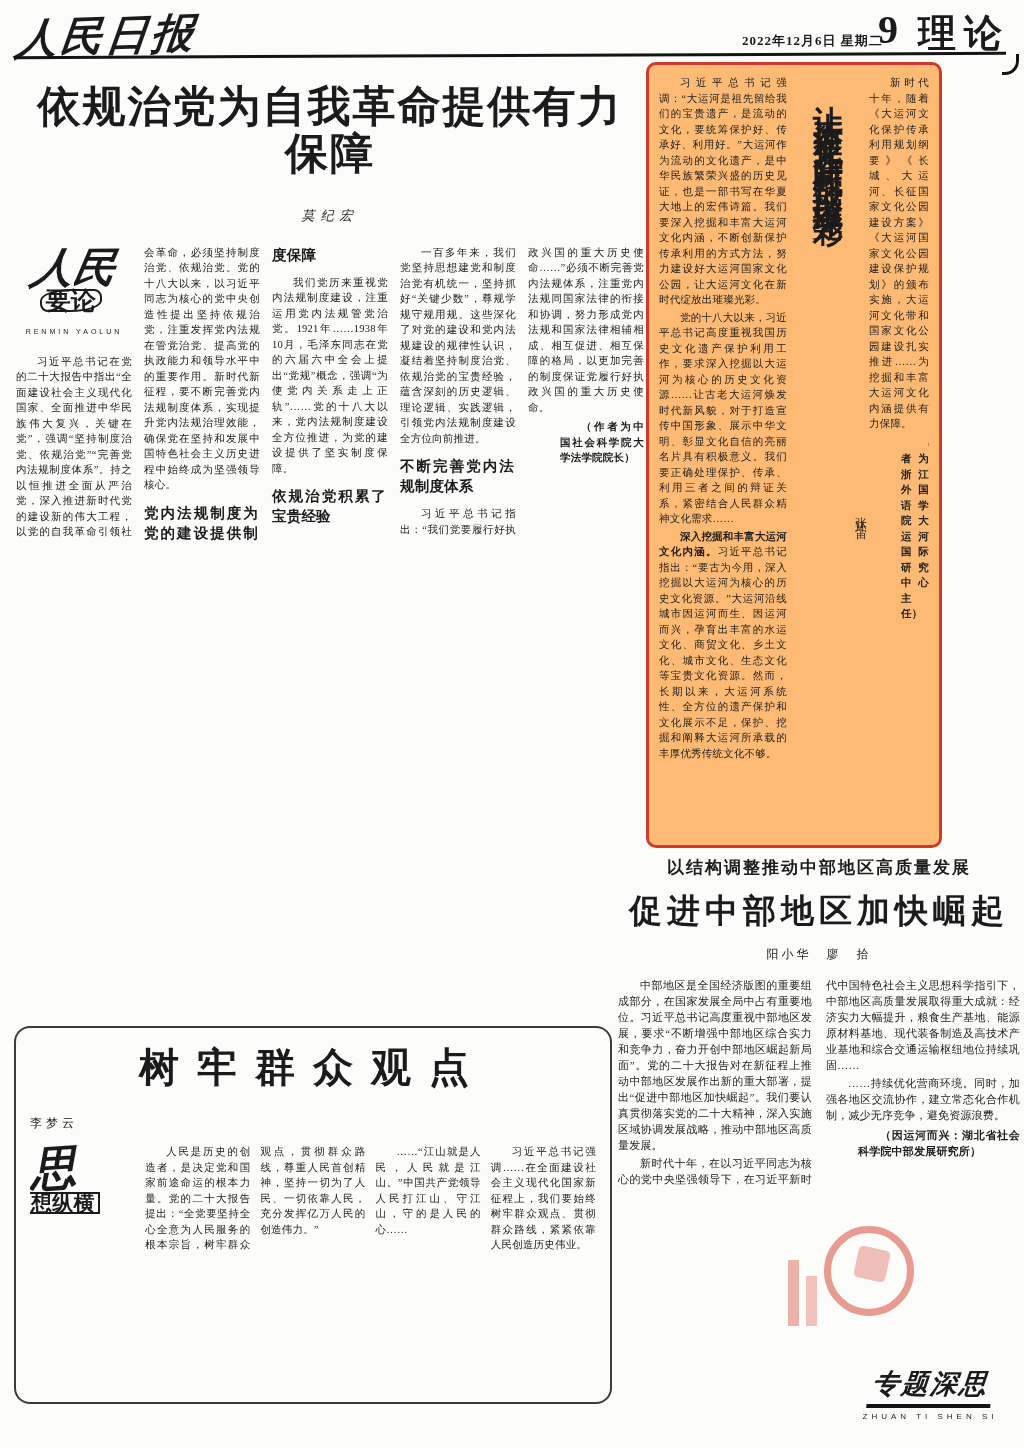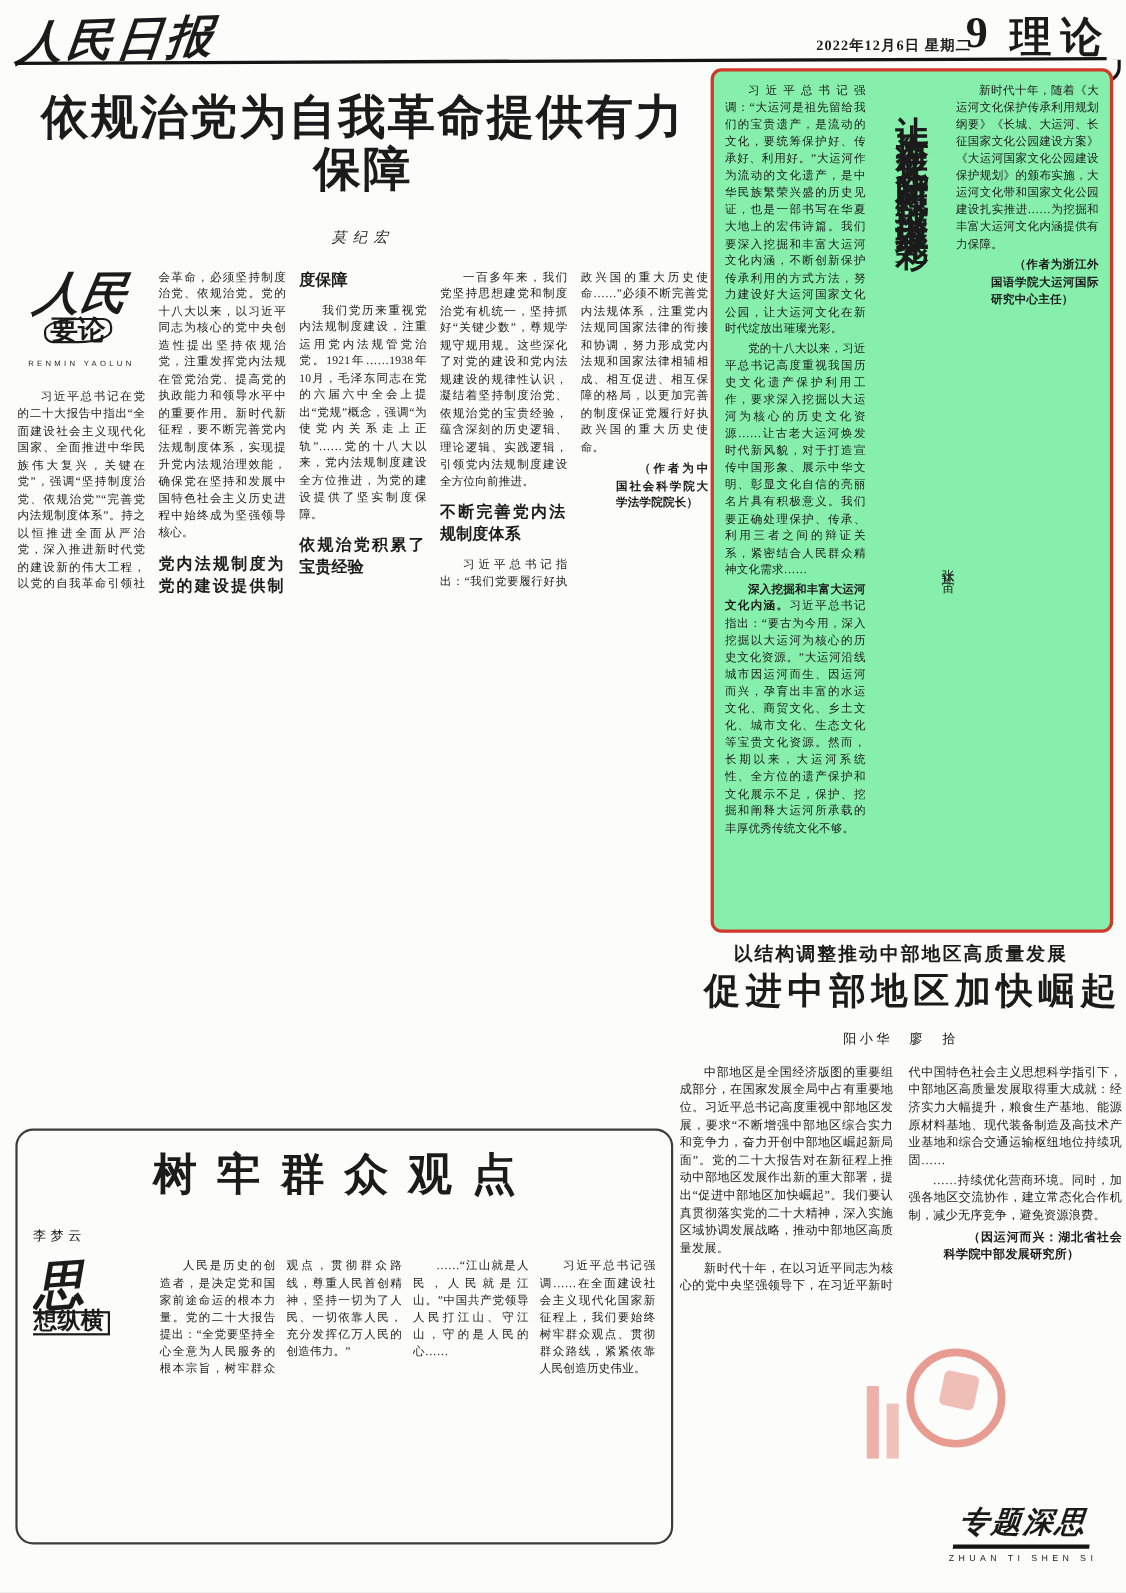--- a/index.html
+++ b/index.html
@@ -31,48 +31,48 @@
   .main-byline{text-align:center;font-size:13px;margin-top:26px;letter-spacing:6px;font-style:italic;}
   .main-body{margin-top:20px;height:772px;column-count:5;column-gap:12px;column-fill:balance;}
 
   .badge-yaolun{break-inside:avoid;margin:2px 0 14px;text-align:center;}
   .by-part1{font-size:42px;font-weight:900;font-style:italic;transform:skewX(-10deg);display:inline-block;line-height:1;}
   .by-part2{font-size:25px;font-weight:900;font-family:"Liberation Sans",sans-serif;display:inline-block;
             border:2px solid #1b1b1b;border-radius:50% 8px 50% 8px;padding:2px 4px;margin-left:-6px;vertical-align:8px;}
   .by-pinyin{font-size:7px;letter-spacing:3px;margin-top:3px;font-family:"Liberation Sans",sans-serif;}
 
   
-  .art-canal{position:absolute;left:646px;top:62px;width:366px;height:786px;box-sizing:border-box;
-             border:3px solid #cf3a2b;border-radius:10px;padding:10px;display:flex;gap:9px;background:#86efac;}
+  .art-canal{position:absolute;left:646px;top:62px;width:296px;height:786px;box-sizing:border-box;
+             border:3px solid #cf3a2b;border-radius:10px;padding:10px;display:flex;gap:9px;background:#fdba74;}
   .canal-left{width:128px;}
   .canal-mid{width:64px;position:relative;}
   .canal-title{writing-mode:vertical-rl;text-orientation:upright;font-size:30px;font-weight:900;
                letter-spacing:7px;line-height:1;margin:6px auto 0;height:660px;}
   .canal-author{position:absolute;right:-8px;top:57%;writing-mode:vertical-rl;text-orientation:upright;
                 font-size:11.5px;letter-spacing:5px;}
   .canal-right{flex:1;}
 
   
   .art-central{position:absolute;left:618px;top:856px;width:402px;height:540px;}
   .central-kicker{text-align:center;font-family:"Liberation Sans",sans-serif;font-weight:900;font-size:17px;letter-spacing:2px;}
-  .central-title{text-align:right;font-family:"Liberation Sans",sans-serif;font-weight:900;font-size:33px;
-                 letter-spacing:5px;}
+  .central-title{text-align:center;font-family:"Liberation Sans",sans-serif;font-weight:900;font-size:33px;
+                 letter-spacing:5px;margin-top:10px;}
   .central-authors{text-align:center;font-size:12px;margin-top:12px;letter-spacing:3px;}
   .central-body{margin-top:14px;height:372px;column-count:2;column-gap:14px;font-size:11px;line-height:16px;}
 
   
   .art-masses{position:absolute;left:14px;top:1026px;width:598px;height:378px;box-sizing:border-box;
               border:2px solid #3c3c3c;border-radius:16px;padding:12px 14px;background:#fcfcfa;}
   .masses-title{text-align:center;font-family:"Liberation Sans",sans-serif;font-weight:700;font-size:40px;letter-spacing:18px;}
   .masses-byline{text-align:left;font-size:12px;margin-top:20px;letter-spacing:4px;}
   .masses-body{margin-top:12px;height:268px;column-count:5;column-gap:10px;}
 
   .badge-sixiang{break-inside:avoid;margin:2px 0 12px;text-align:left;}
   .sx-part1{font-size:46px;font-weight:900;font-style:italic;line-height:1;display:inline-block;transform:rotate(-4deg);}
-  .sx-part2{font-size:21px;font-weight:900;font-family:Liberation Mono, monospace;display:inline-block;
+  .sx-part2{font-size:21px;font-weight:900;font-family:Liberation Sans, sans-serif;display:inline-block;
             border:2px solid #1b1b1b;padding:1px 3px;margin-left:-4px;vertical-align:10px;}
 
   
   .badge-zts{position:absolute;left:845px;top:1366px;width:170px;text-align:center;}
   .zts-label{display:inline-block;font-family:"Liberation Sans",sans-serif;font-weight:900;font-style:italic;
              font-size:27px;letter-spacing:2px;transform:skewX(-5deg);border-bottom:4px solid #141414;padding:0 4px 2px;}
   .zts-pinyin{font-size:8px;letter-spacing:4px;margin-top:4px;font-family:"Liberation Sans",sans-serif;}
 
   
   .watermark{position:absolute;left:780px;top:1226px;width:142px;height:122px;pointer-events:none;}

